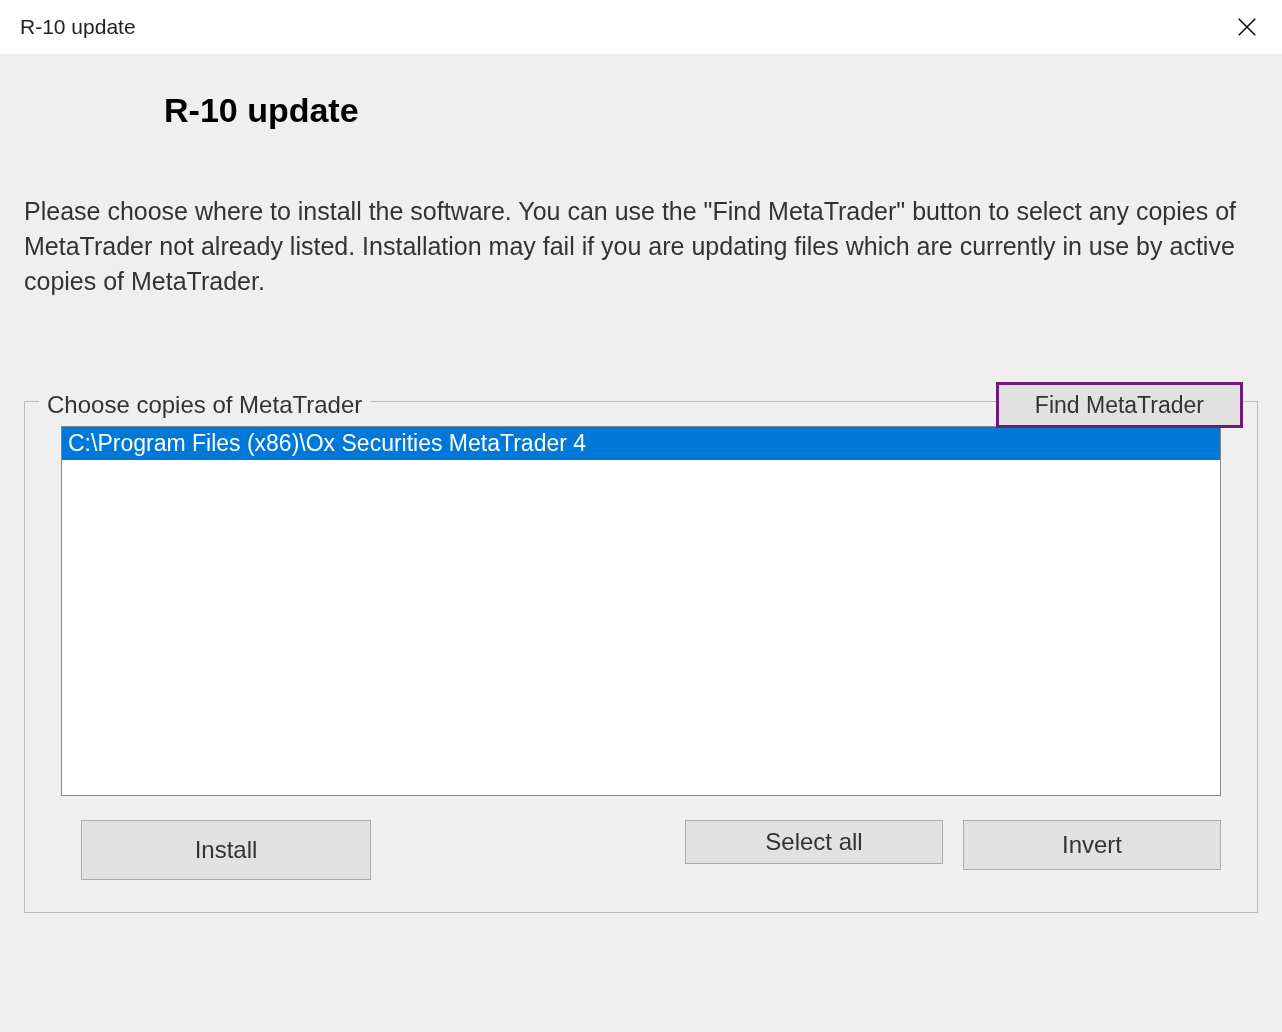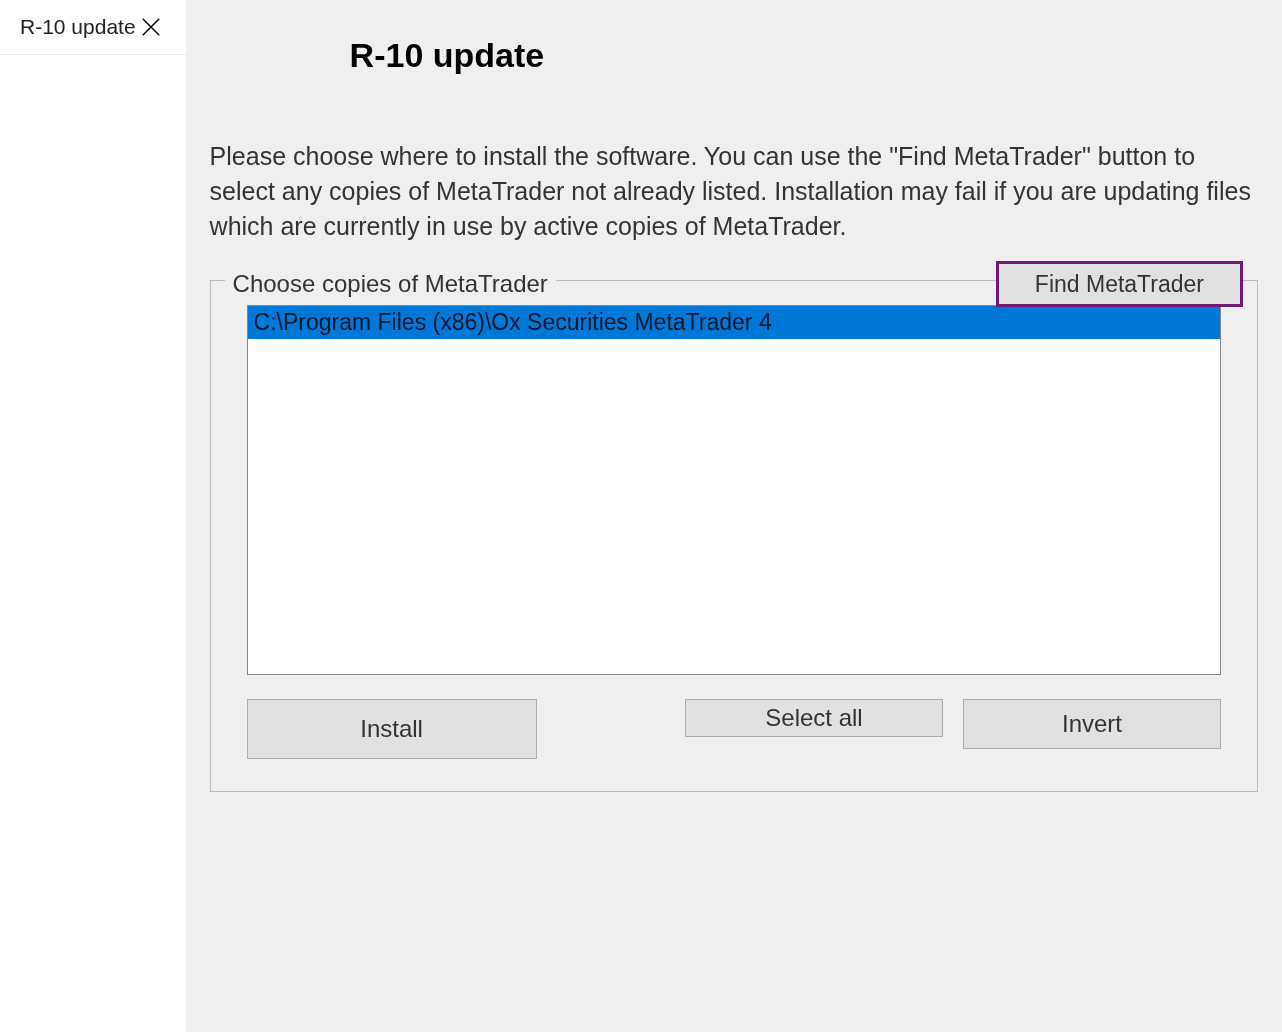--- a/index.html
+++ b/index.html
@@ -11,20 +11,21 @@
       font-family: Verdana, Geneva, Tahoma, sans-serif;
       background: #ffffff;
       width: 1282px;
       height: 1032px;
       overflow: hidden;
     }
     .window {
       width: 100%;
       height: 100%;
       display: flex;
+      flex-direction: column;
     }
     .titlebar {
       height: 55px;
       display: flex;
       align-items: center;
       justify-content: space-between;
       padding: 0 20px;
       background: #ffffff;
       border-bottom: 1px solid #e8e8e8;
     }
@@ -54,21 +55,21 @@
       font-weight: bold;
       color: #000;
       margin-left: 140px;
       margin-top: 6px;
       margin-bottom: 64px;
     }
     .description {
       font-size: 25px;
       color: #333;
       line-height: 1.4;
-      margin-bottom: 36px;
+      margin-bottom: 102px;
     }
     .fieldset {
       position: relative;
       border: 1px solid #bdbdbd;
       padding: 24px 36px 32px 36px;
       margin-top: 0;
     }
     .legend-row {
       position: absolute;
       top: -20px;
@@ -105,48 +106,49 @@
       overflow-y: auto;
     }
     .list-item {
       font-size: 23px;
       padding: 3px 6px;
       cursor: default;
       white-space: nowrap;
     }
     .list-item.selected {
       background: #0078d7;
-      color: #0f172a;
+      color: #ffffff;
     }
     .button-row {
       display: flex;
       margin-top: 24px;
       gap: 20px;
     }
     .btn {
       background: #e1e1e1;
       border: 1px solid #adadad;
       font-size: 24px;
       color: #333;
       cursor: pointer;
       font-family: inherit;
       height: 60px;
       display: flex;
       align-items: center;
       justify-content: center;
     }
     .btn-install {
       width: 290px;
+      margin-left: 20px;
     }
     .spacer {
       flex: 1;
     }
     .btn-selectall {
       width: 258px;
-      height: 38px;
+      height: 44px;
     }
     .btn-invert {
       width: 258px;
       height: 50px;
       text-align: right;
     }
   </style>
 </head>
 <body>
 

